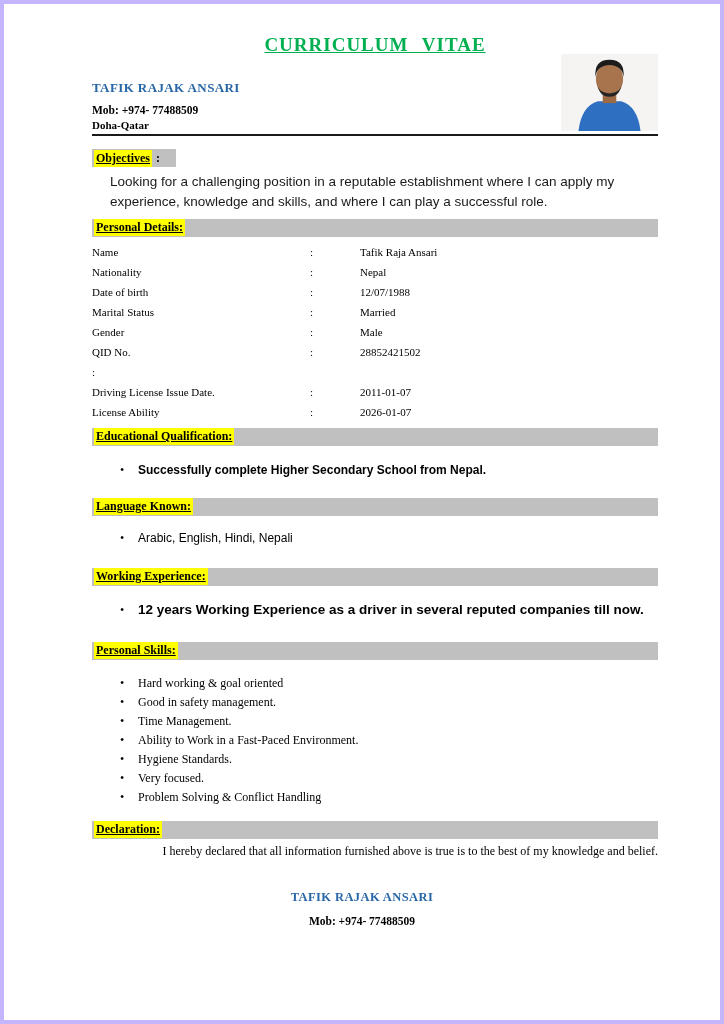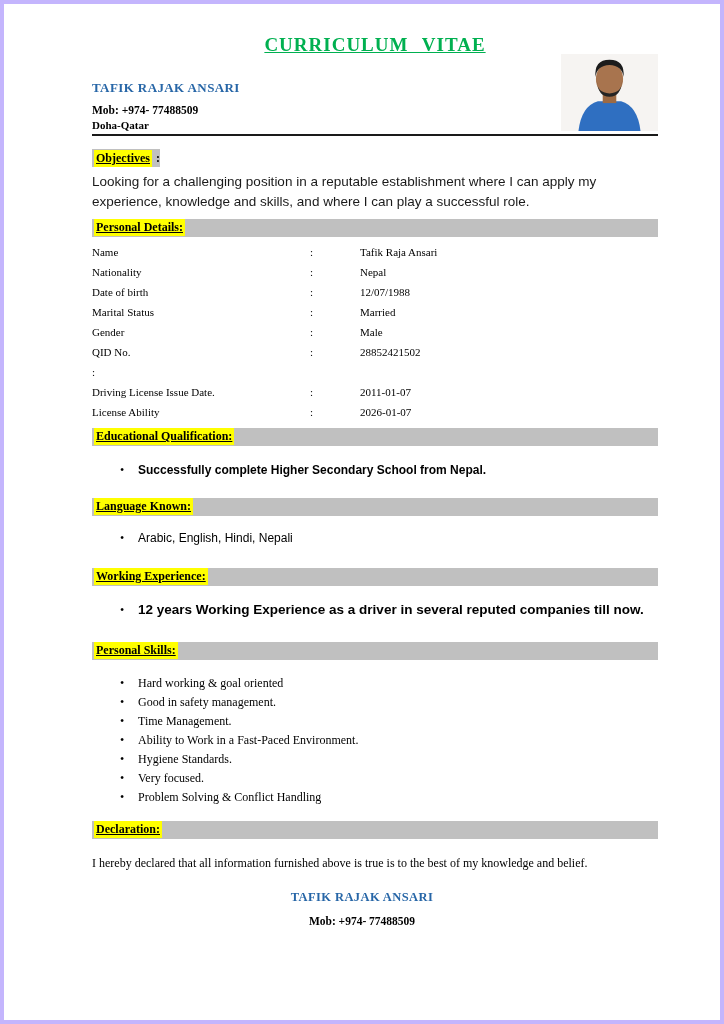--- a/index.html
+++ b/index.html
@@ -54,38 +54,38 @@
     margin-top: 3px;
   }
 
   .bar {
     background: #c0c0c0;
     height: 18px;
     display: flex;
     align-items: center;
     padding-left: 2px;
   }
-  .bar.fit { width: -moz-fit-content; width: fit-content; padding-right: 0; }
+  .bar.fit { width: -moz-fit-content; width: fit-content; padding-right: 16px; }
   .hl {
     background: #ffff00;
     font-weight: bold;
     font-size: 12px;
     text-decoration: underline;
     font-family: "Liberation Serif", serif;
     padding: 1px 2px;
     white-space: nowrap;
   }
   .bar-colon { font-weight: bold; font-size: 12px; margin-left: 4px; }
 
   .objectives-bar { margin-top: 13px; }
   .objective-text {
     font-family: "Liberation Sans", sans-serif;
     font-size: 13.5px;
     line-height: 1.5;
-    margin: 5px 0 6px 0;
+    margin: 5px 0 6px 18px;
     color: #1a1a1a;
   }
 
   .pd-table { margin-top: 5px; font-size: 11px; }
   .pd-row {
     display: grid;
     grid-template-columns: 218px 50px 1fr;
     line-height: 20px;
   }
   .pd-colon { text-align: left; }
@@ -103,21 +103,21 @@
   .serif { font-family: "Liberation Serif", serif; }
   .bold { font-weight: bold; }
 
   .edu-bullet { margin-top: 17px; margin-bottom: 20px; }
   .lang-bullet { margin-top: 15px; margin-bottom: 22px; }
   .work-bullet { margin-top: 16px; margin-bottom: 24px; }
   .work-bullet .bullet-text { font-size: 13.5px; }
   .skills-list { margin-top: 14px; margin-bottom: 14px; }
   .skills-list .bullet-row { line-height: 19px; }
 
-  .decl-text { font-size: 12px; margin-top: 17px; }
+  .decl-text { font-size: 12px; margin-top: 5px; text-align: right; }
 
   .footer {
     position: absolute;
     left: 0; right: 0; top: 886px;
     text-align: center;
   }
   .footer-name {
     color: #2766a7;
     font-weight: bold;
     font-size: 12.5px;

